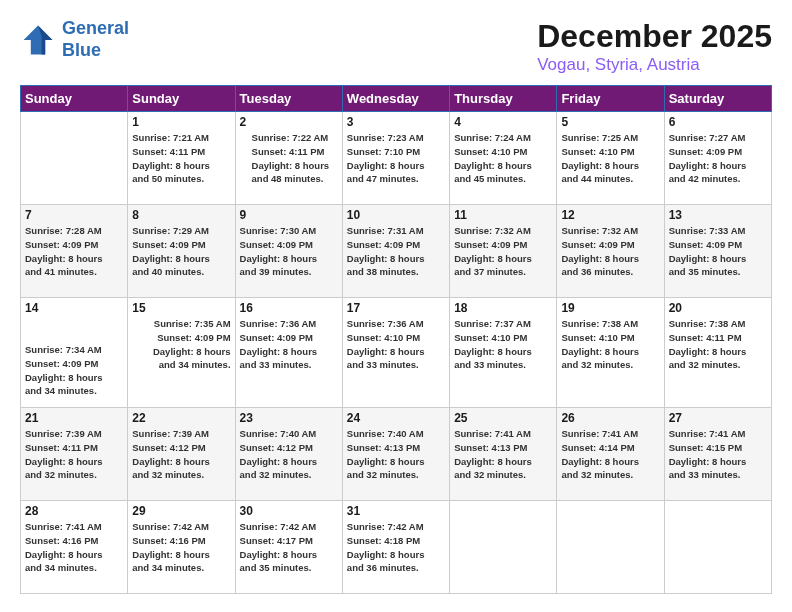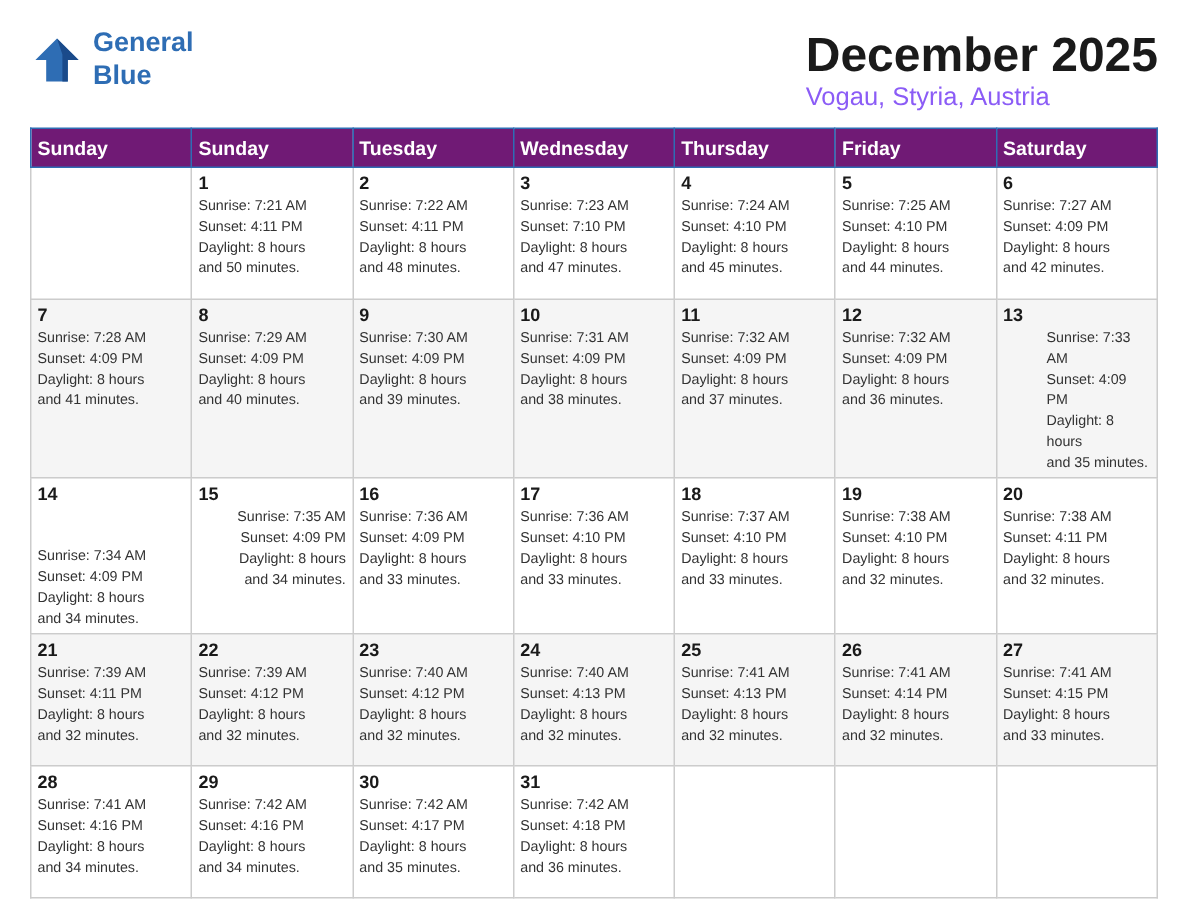--- a/index.html
+++ b/index.html
@@ -83,20 +83,21 @@
       font-size: 12px;
       font-weight: bold;
       color: #1a1a1a;
       display: block;
       margin-bottom: 2px;
     }
     .day-info {
       font-size: 9.5px;
       line-height: 1.45;
       color: #333;
+      font-weight: bold;
     }
     .empty-cell {
       background: #fff !important;
     }
   </style>
 </head>
 <body>
 
 <div class="page">
   <div class="header">
@@ -133,21 +134,21 @@
           <td class="empty-cell"></td>
           <td>
             <span class="day-num">1</span>
             <div class="day-info" style="white-space: pre-line;">Sunrise: 7:21 AM
 Sunset: 4:11 PM
 Daylight: 8 hours
 and 50 minutes.</div>
           </td>
           <td>
             <span class="day-num">2</span>
-            <div class="day-info" style="white-space: pre-line;">Sunrise: 7:22 AM
+            <div class="day-info" style="white-space: pre-line; margin-left: 12px;">Sunrise: 7:22 AM
 Sunset: 4:11 PM
 Daylight: 8 hours
 and 48 minutes.</div>
           </td>
           <td>
             <span class="day-num">3</span>
             <div class="day-info" style="white-space: pre-line;">Sunrise: 7:23 AM
 Sunset: 7:10 PM
 Daylight: 8 hours
 and 47 minutes.</div>
@@ -212,21 +213,21 @@
           </td>
           <td>
             <span class="day-num">12</span>
             <div class="day-info" style="white-space: pre-line;">Sunrise: 7:32 AM
 Sunset: 4:09 PM
 Daylight: 8 hours
 and 36 minutes.</div>
           </td>
           <td>
             <span class="day-num">13</span>
-            <div class="day-info" style="white-space: pre-line; margin-left: 29px;">Sunrise: 7:33 AM
+            <div class="day-info" style="white-space: pre-line;">Sunrise: 7:33 AM
 Sunset: 4:09 PM
 Daylight: 8 hours
 and 35 minutes.</div>
           </td>
         </tr>
         <tr>
           <td>
             <span class="day-num">14</span>
             <div class="day-info" style="white-space: pre-line; margin-top: 28px;">Sunrise: 7:34 AM
 Sunset: 4:09 PM

